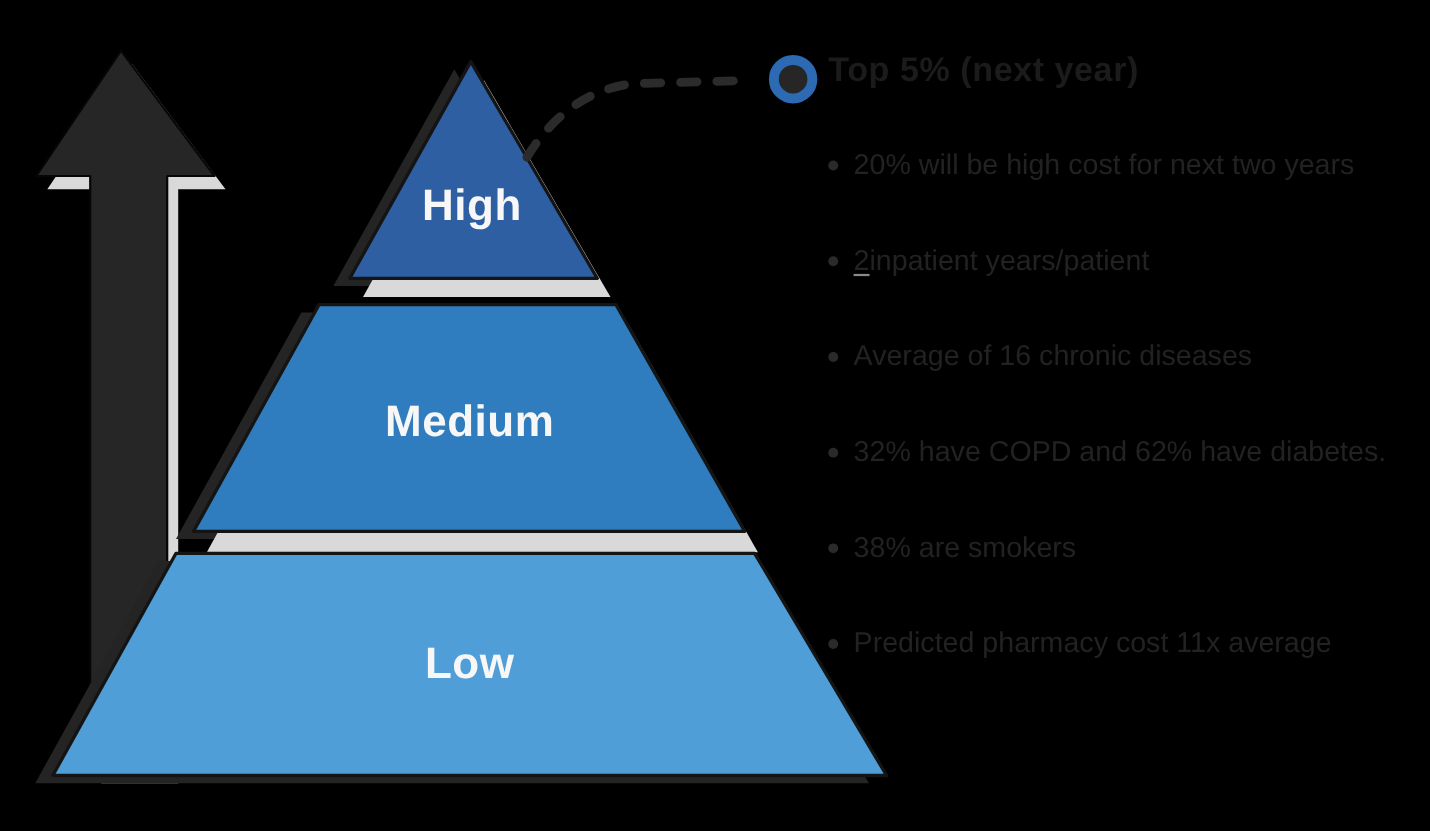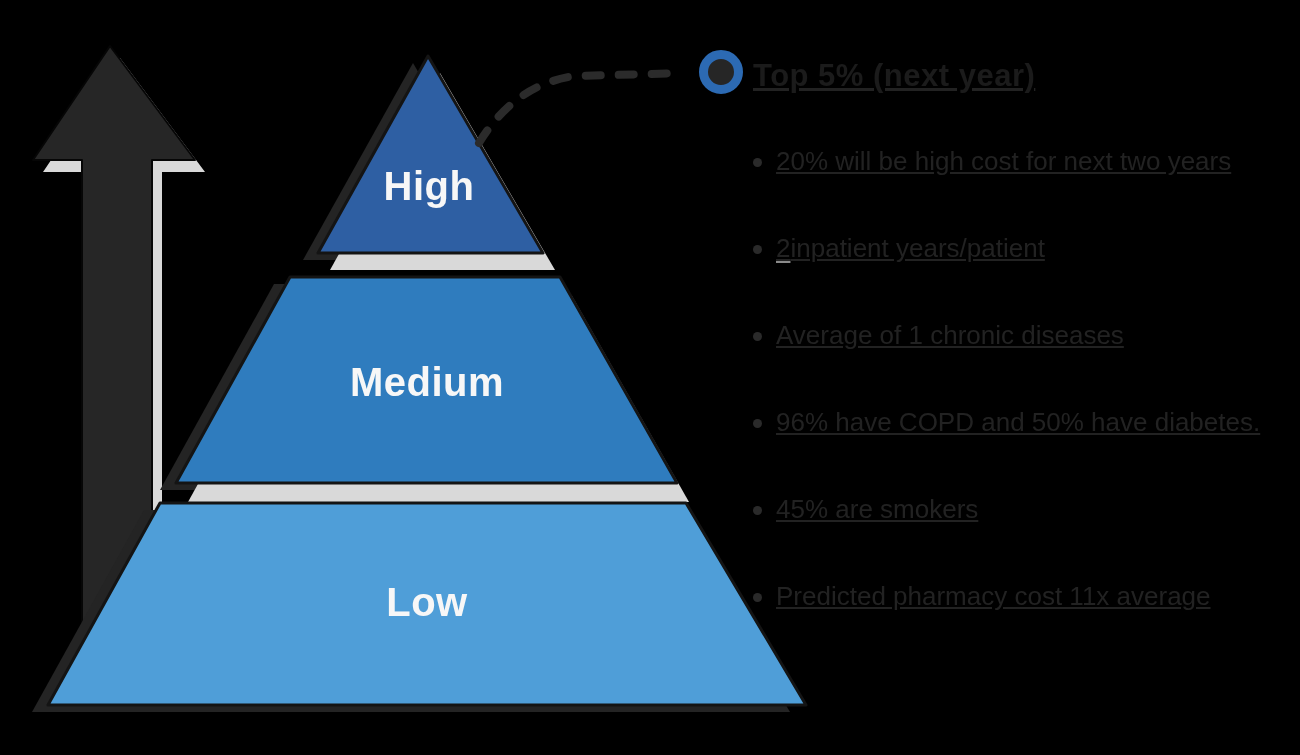--- a/index.html
+++ b/index.html
@@ -13,21 +13,21 @@
   .lvl { stroke:#141414; stroke-width:3; stroke-linejoin:round; }
   .pyr-label {
     fill:#f7f7f7; font-family:"Liberation Sans", sans-serif;
     font-weight:bold; font-size:40px; letter-spacing:0.5px; text-anchor:middle;
   }
   .arrow-main { stroke:#060606; stroke-width:2; stroke-linejoin:round; }
   .connector { fill:none; stroke-width:8; stroke-linecap:round; stroke-dasharray:15 18; }
   .marker-ring { fill:none; stroke-width:9; }
 
   
-  .callout { position:absolute; left:753px; top:58px; width:520px; color:#222222;text-decoration:underline; }
+  .callout { position:absolute; left:753px; top:46px; width:520px; color:#222222; }
   .callout-title {
     font-size:31px; font-weight:bold; color:#1b1b1b; line-height:36px;
     letter-spacing:0.5px; white-space:nowrap;
   }
   .bullets { list-style:none; margin:14px 0 0 0; padding:0; }
   .bullets li {
     display:flex; align-items:center; height:39px;
     font-size:26px; color:#222222; white-space:nowrap;margin-top:48px;
   }
   .dot {
@@ -83,29 +83,29 @@
         <span class="dot"></span>
         <span>20% will be high cost for next two years</span>
       </li>
       <li>
         <span class="dot"></span>
         <span class="u">2</span>
         <span> inpatient years/patient</span>
       </li>
       <li>
         <span class="dot"></span>
-        <span>Average of 1 chronic diseases</span>
+        <span>Average of 16 chronic diseases</span>
       </li>
       <li>
         <span class="dot"></span>
-        <span>96% have COPD and 50% have diabetes.</span>
+        <span>32% have COPD and 62% have diabetes.</span>
       </li>
       <li>
         <span class="dot"></span>
-        <span>45% are smokers</span>
+        <span>38% are smokers</span>
       </li>
       <li>
         <span class="dot"></span>
         <span>Predicted pharmacy cost 11x average</span>
       </li>
     </ul>
   </div>
 
 </div>
 

